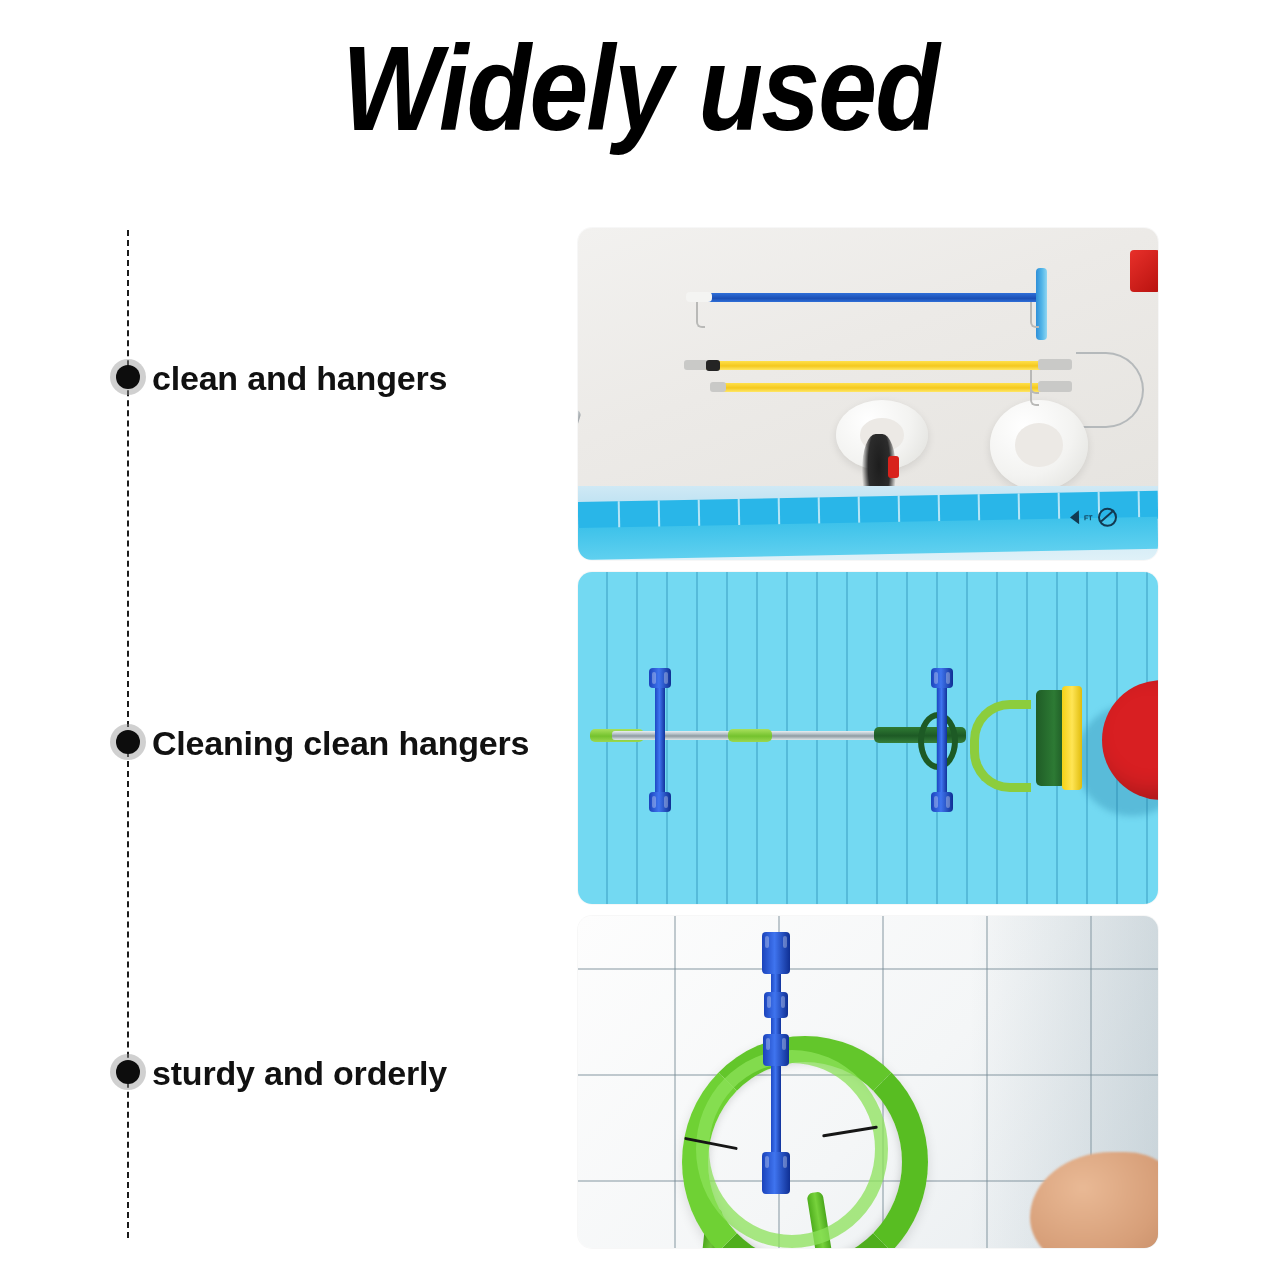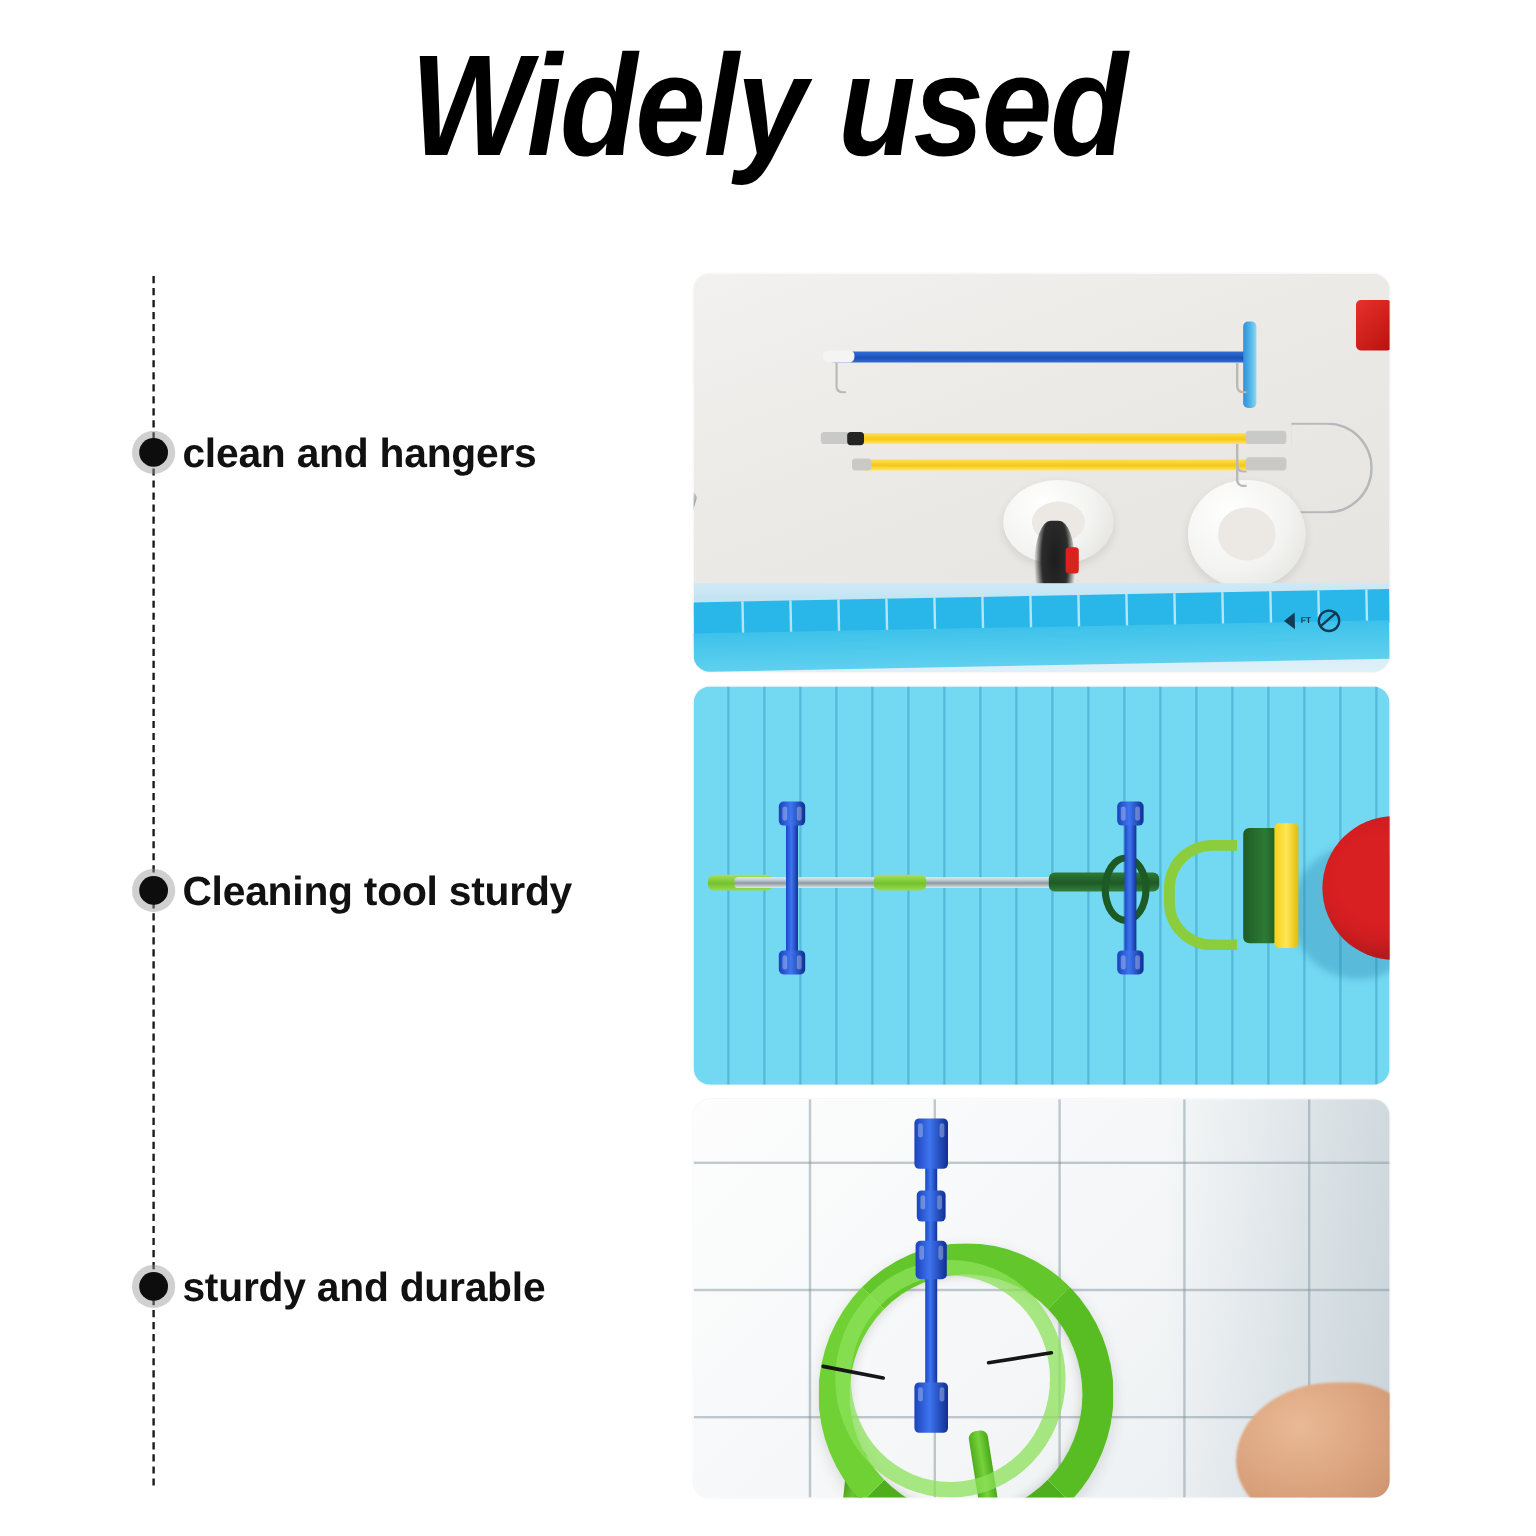--- a/index.html
+++ b/index.html
@@ -353,26 +353,26 @@
 
   <div id="timeline-axis"></div>
 
   <div class="feature-row" style="top:359px;">
     <span class="feature-bullet"></span>
     <span class="feature-label">clean and hangers</span>
   </div>
 
   <div class="feature-row" style="top:724px;">
     <span class="feature-bullet"></span>
-    <span class="feature-label">Cleaning tool sturdy</span>
+    <span class="feature-label">Cleaning clean hangers</span>
   </div>
 
   <div class="feature-row" style="top:1054px;">
     <span class="feature-bullet"></span>
-    <span class="feature-label">sturdy and durable</span>
+    <span class="feature-label">sturdy and orderly</span>
   </div>
 </div>
 
 <div class="photo" id="photo-pool-equipment">
 
   <div class="ph-layer wall"></div>
 
   <div class="ph-layer pole pole-blue"></div>
   <div class="ph-layer pole-blue-tip"></div>
   <div class="ph-layer brush-head"></div>

